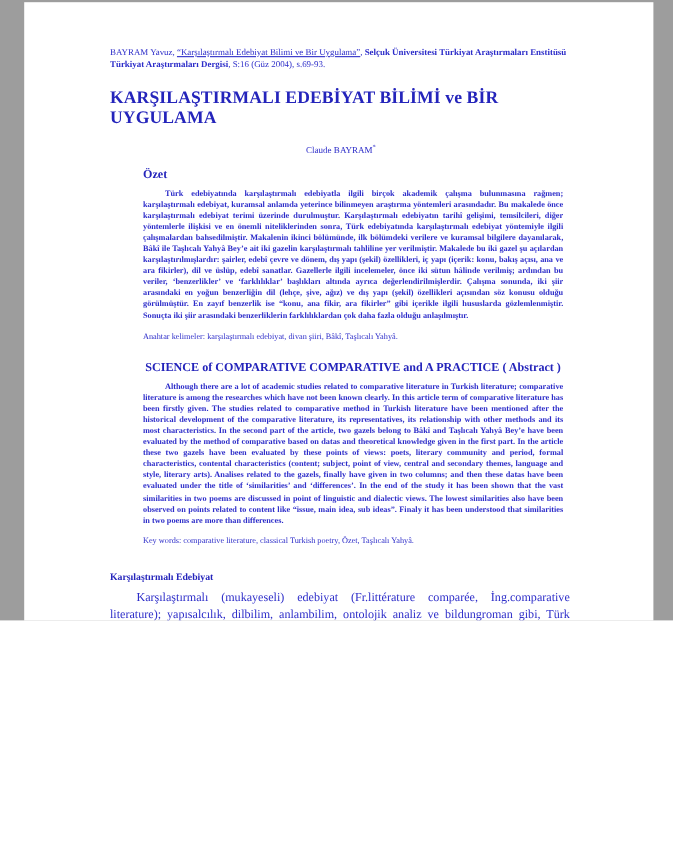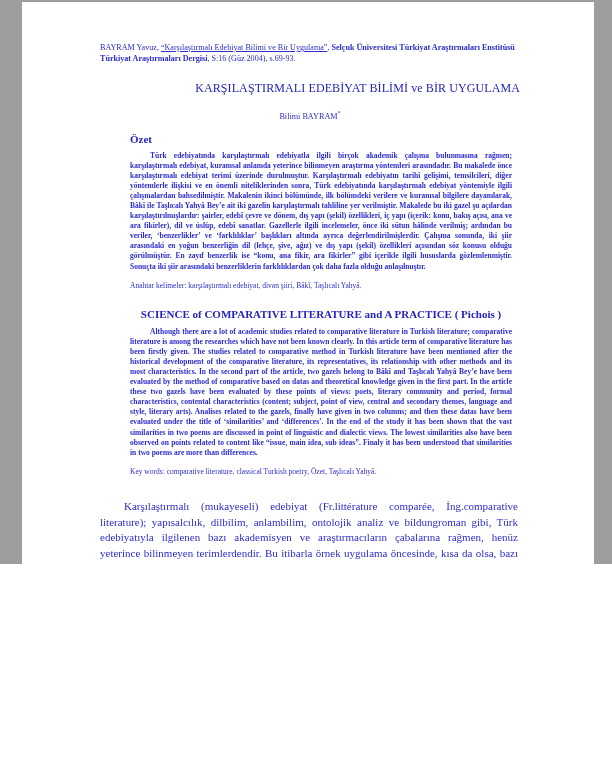--- a/index.html
+++ b/index.html
@@ -51,23 +51,23 @@
     text-align: left;
     color: #2d2dc9;
     margin: 0 0 0 0;
   }
   .citation .bold { font-weight: bold; }
   .citation .underline { text-decoration: underline; }
 
   
   .doc-title {
     margin: 16px 0 0 0;
-    font-size: 12px;
-    font-weight: normal;
-    text-align: right;
+    font-size: 16px;
+    font-weight: bold;
+    text-align: left;
     letter-spacing: 0.1px;
     color: #2424bb;
   }
 
   .author {
     margin: 14px 0 0 0;
     font-size: 8.2px;
     text-align: center;
     color: #2d2dc9;
   }
@@ -152,35 +152,36 @@
 
 <div class="scan-viewport">
   <div class="page-sheet">
 
     <div class="content">
 
       <p class="citation"><span>BAYRAM Yavuz, </span><span class="underline">“Karşılaştırmalı Edebiyat Bilimi ve Bir Uygulama”</span><span>, </span><span class="bold">Selçuk Üniversitesi Türkiyat Araştırmaları Enstitüsü Türkiyat Araştırmaları Dergisi</span><span>, S:16 (Güz 2004), s.69-93.</span></p>
 
       <h1 class="doc-title">KARŞILAŞTIRMALI EDEBİYAT BİLİMİ ve BİR UYGULAMA</h1>
 
-      <p class="author"><span>Bilimi BAYRAM</span><span class="star">*</span></p>
+      <p class="author"><span>Claude BAYRAM</span><span class="star">*</span></p>
 
       <div class="abstract-block">
         <div class="abs-heading">Özet</div>
         <p class="abs-para">Türk edebiyatında karşılaştırmalı edebiyatla ilgili birçok akademik çalışma bulunmasına rağmen; karşılaştırmalı edebiyat, kuramsal anlamda yeterince bilinmeyen araştırma yöntemleri arasındadır. Bu makalede önce karşılaştırmalı edebiyat terimi üzerinde durulmuştur. Karşılaştırmalı edebiyatın tarihî gelişimi, temsilcileri, diğer yöntemlerle ilişkisi ve en önemli niteliklerinden sonra, Türk edebiyatında karşılaştırmalı edebiyat yöntemiyle ilgili çalışmalardan bahsedilmiştir. Makalenin ikinci bölümünde, ilk bölümdeki verilere ve kuramsal bilgilere dayanılarak, Bâkî ile Taşlıcalı Yahyâ Bey’e ait iki gazelin karşılaştırmalı tahliline yer verilmiştir. Makalede bu iki gazel şu açılardan karşılaştırılmışlardır: şairler, edebî çevre ve dönem, dış yapı (şekil) özellikleri, iç yapı (içerik: konu, bakış açısı, ana ve ara fikirler), dil ve üslüp, edebî sanatlar. Gazellerle ilgili incelemeler, önce iki sütun hâlinde verilmiş; ardından bu veriler, ‘benzerlikler’ ve ‘farklılıklar’ başlıkları altında ayrıca değerlendirilmişlerdir. Çalışma sonunda, iki şiir arasındaki en yoğun benzerliğin dil (lehçe, şive, ağız) ve dış yapı (şekil) özellikleri açısından söz konusu olduğu görülmüştür. En zayıf benzerlik ise “konu, ana fikir, ara fikirler” gibi içerikle ilgili hususlarda gözlemlenmiştir. Sonuçta iki şiir arasındaki benzerliklerin farklılıklardan çok daha fazla olduğu anlaşılmıştır.</p>
         <p class="keywords">Anahtar kelimeler: karşılaştırmalı edebiyat, divan şiiri, Bâkî, Taşlıcalı Yahyâ.</p>
       </div>
 
       <div class="abstract-block eng-block">
-        <div class="abs-heading centered">SCIENCE of COMPARATIVE LITERATURE and A PRACTICE  ( Pichois )</div>
+        <div class="abs-heading centered">SCIENCE of COMPARATIVE COMPARATIVE and A PRACTICE  ( Abstract )</div>
         <p class="abs-para">Although there are a lot of academic studies related to comparative literature in Turkish literature; comparative literature is among the researches which have not been known clearly. In this article term of comparative literature has been firstly given. The studies related to comparative method in Turkish literature have been mentioned after the historical development of the comparative literature, its representatives, its relationship with other methods and its most characteristics. In the second part of the article, two gazels belong to Bâkî  and Taşlıcalı Yahyâ Bey’e have been evaluated by the method of comparative based on datas and theoretical knowledge given in the first part. In the article these two gazels have been evaluated by these points of views: poets, literary community and period, formal characteristics, contental characteristics (content; subject, point of view, central and secondary themes, language and style, literary arts). Analises related to the gazels, finally have given in two columns; and then these datas have been evaluated under the title of ‘similarities’ and ‘differences’. In the end of the study it has been shown that the vast similarities in two poems are discussed in point of linguistic and dialectic views. The lowest similarities also have been observed on points related to content like “issue, main idea, sub ideas”. Finaly it has been understood that similarities in two poems are more than differences.</p>
         <p class="keywords">Key words: comparative literature, classical Turkish poetry,  Özet, Taşlıcalı Yahyâ.</p>
       </div>
 
       <div class="body-section">
+        <div class="sec-heading">Karşılaştırmalı Edebiyat</div>
         <p class="body-para">Karşılaştırmalı (mukayeseli) edebiyat (Fr.littérature comparée, İng.comparative literature); yapısalcılık, dilbilim, anlambilim, ontolojik analiz ve bildungroman gibi, Türk edebiyatıyla ilgilenen bazı akademisyen ve araştırmacıların çabalarına rağmen, henüz yeterince bilinmeyen terimlerdendir. Bu itibarla örnek uygulama öncesinde, kısa da olsa, bazı değerlendirmelerin yapılmasında yarar vardır. Karşılaştırmalı edebiyat çalışmalarının mutlaka iki farklı dile ve kültüre ait imgeler, konular, tipler, türler, eserler ya da şairler/yazarlar üzerinde yapılması gerektiğini savunanlar yanında; bu çalışmanın milli edebiyatların sınırları içerisinde yapılabileceğini savunanlar da vardır. Başlangıçta kimi araştırmacılar tarafından Fransız ekolü olarak da adlandırılan ilk görüş, sonraları Amerikan ekolü olarak da kabul edilen ikinci görüş daha çok ilgi görmüştür. Claude Pichois ve Andre</p>
       </div>
 
     </div>
 
     <div class="footnote-wrap">
       <div class="footnote-rule"></div>
       <p class="footnote-text"><span class="star">*</span><span>Dr. OMÜ Bilimi Eğitim Fakültesi (ybayram@omu.edu.tr).</span></p>
     </div>
 

